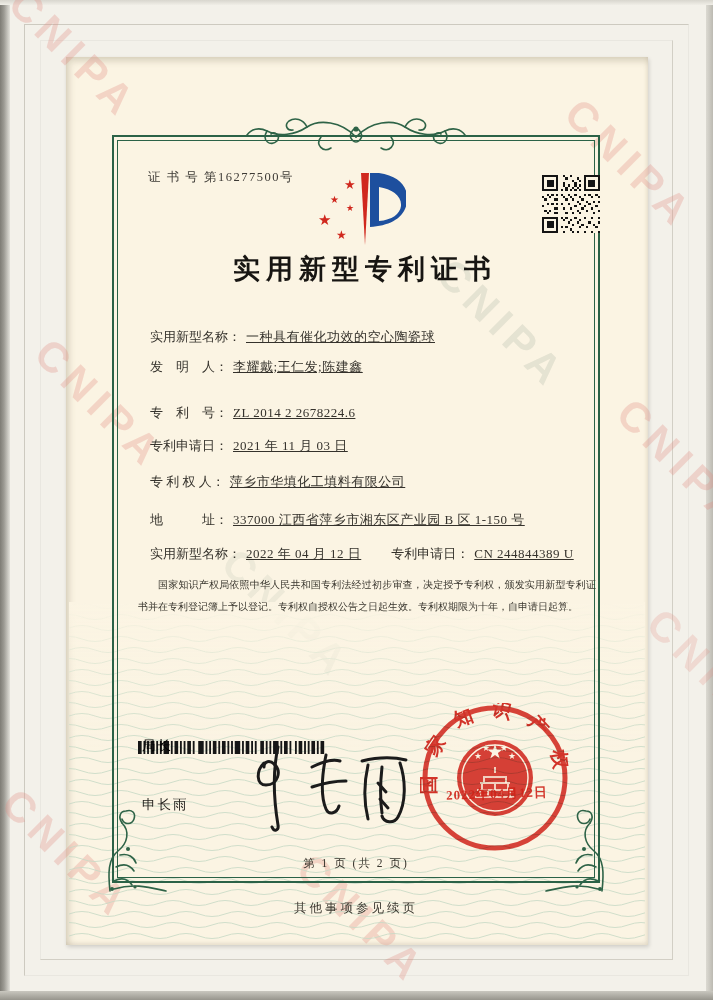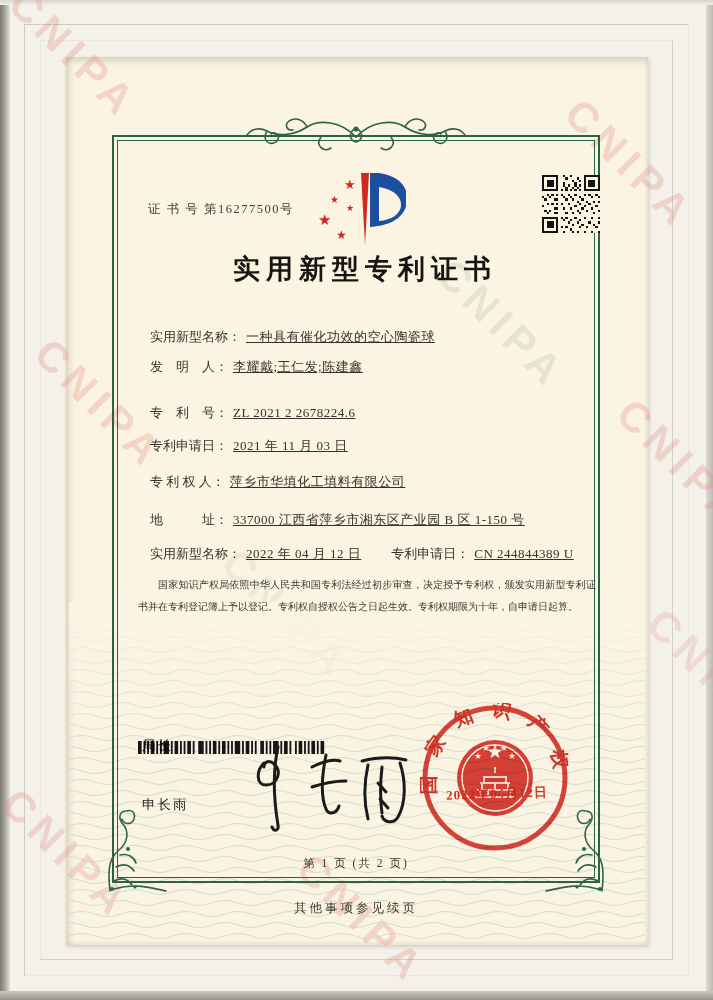--- a/index.html
+++ b/index.html
@@ -41,21 +41,21 @@
   
   .gborder { position:absolute; left:46px; top:78px; width:488px; height:748px;
              border:2px solid #2b6247; }
   .gborder-inner { position:absolute; inset:3px; border:1px solid #2b6247; }
   .orn-top { position:absolute; left:50%; top:-22px; transform:translateX(-50%); }
   .orn-bl  { position:absolute; left:-10px; bottom:-12px; }
   .orn-br  { position:absolute; right:-10px; bottom:-12px; transform:scaleX(-1); }
 
   
   .certno { position:absolute; left:82px; top:112px; font-size:12.5px;
-            letter-spacing:1.5px; color:#3d3a35;margin-top:32px; }
+            letter-spacing:1.5px; color:#3d3a35; }
   .logo   { position:absolute; left:240px; top:112px; }
   .qr     { position:absolute; left:476px; top:118px; }
   .title  { position:absolute; left:61px; top:194px; width:476px; text-align:center;
             font-size:27px; font-weight:700; letter-spacing:6px; color:#171512; }
 
   .row { position:absolute; left:84px; width:452px; font-size:13px; color:#35322c;
          white-space:nowrap; }
   .row .lab { display:inline-block; color:#35322c; }
   .row .val { margin-left:5px; letter-spacing:.5px;text-decoration:underline; }
   .pair2 { margin-left:30px; }
@@ -230,21 +230,21 @@
 
     <div class="title">实用新型专利证书</div>
 
     <div class="row" style="top:271px">
       <span class="lab">实用新型名称：</span><span class="val">一种具有催化功效的空心陶瓷球</span>
     </div>
     <div class="row" style="top:301px">
       <span class="lab">发　明　人：</span><span class="val">李耀戴;王仁发;陈建鑫</span>
     </div>
     <div class="row" style="top:347px">
-      <span class="lab">专　利　号：</span><span class="val">ZL 2021 2 2678224.6</span>
+      <span class="lab">专　利　号：</span><span class="val">ZL 2014 2 2678224.6</span>
     </div>
     <div class="row" style="top:380px">
       <span class="lab">专利申请日：</span><span class="val">2021 年 11 月 03 日</span>
     </div>
     <div class="row" style="top:416px">
       <span class="lab">专 利 权 人：</span><span class="val">萍乡市华填化工填料有限公司</span>
     </div>
     <div class="row" style="top:454px">
       <span class="lab">地　　　址：</span><span class="val">337000 江西省萍乡市湘东区产业园 B 区 1-150 号</span>
     </div>

